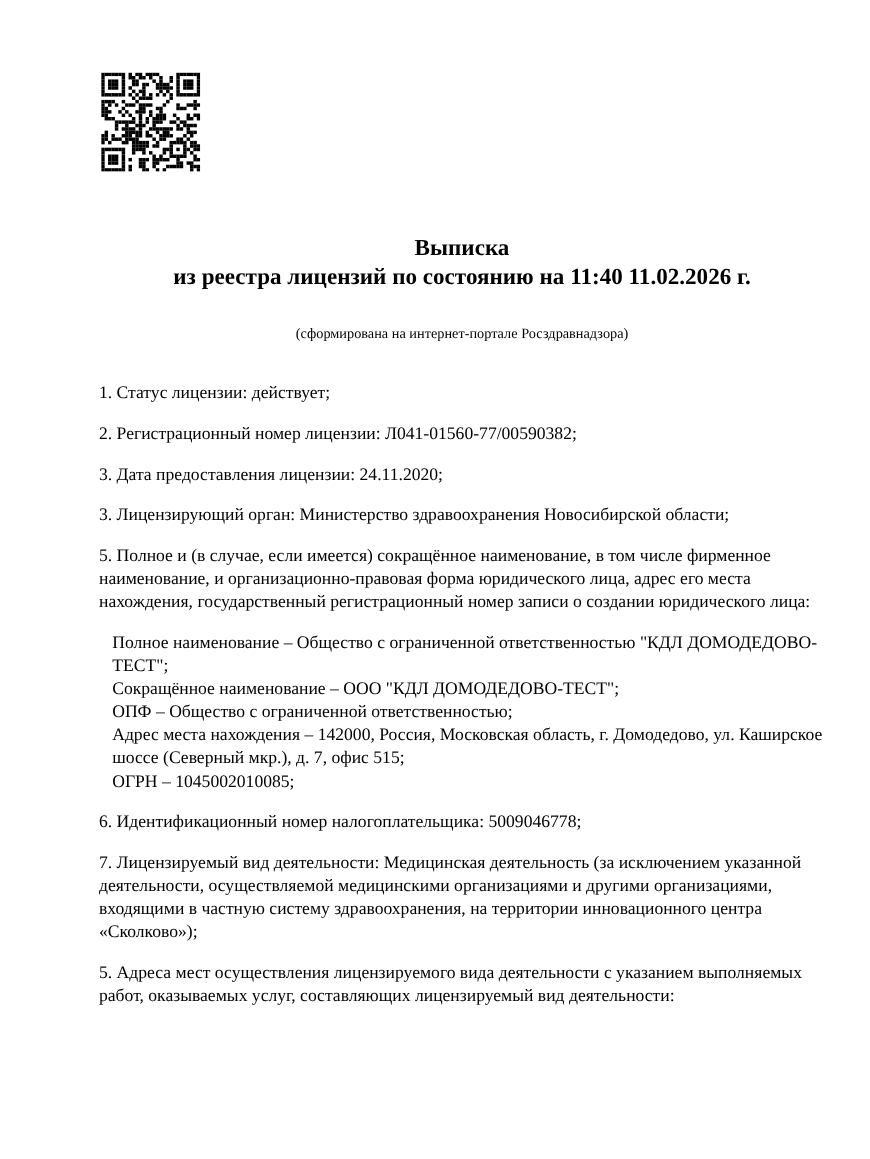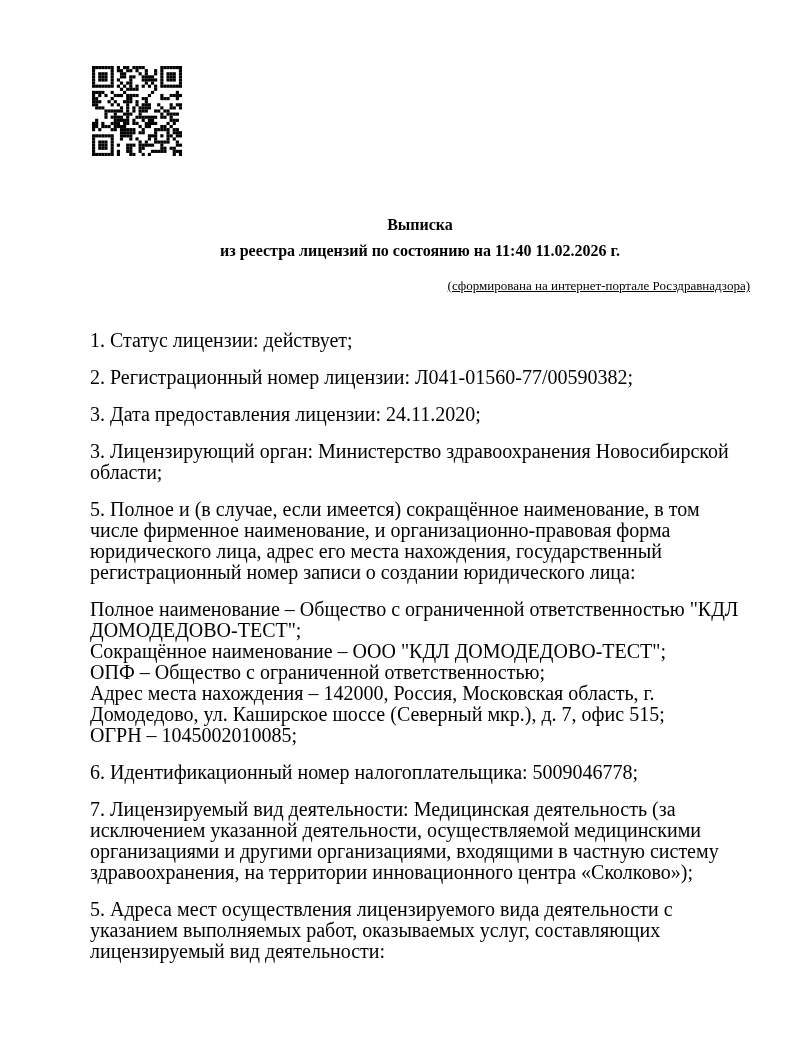--- a/index.html
+++ b/index.html
@@ -24,42 +24,41 @@
     margin: 66px 0 0 92px;
     width: 90px;
     height: 90px;
   }
   .qr svg { display: block; width: 90px; height: 90px; }
   .title-block {
     width: 660px;
     margin: 56px 0 0 90px;
     text-align: center;
     font-weight: bold;
-    font-size: 16px;
+    font-size: 21px;
     line-height: 26px;
   }
   .subtitle {
     width: 660px;
-    margin: 14px 0 0 90px;
-    text-align: right;
+    margin: 31px 0 0 90px;
+    text-align: center;
     font-size: 13px;
     line-height: 16px;
-    text-decoration: underline;
   }
   .content {
     width: 660px;
     margin: 36px 0 0 90px;
-    font-size: 20px;
+    font-size: 16px;
     line-height: 21px;
   }
   .para {
     margin: 0 0 16px 0;
   }
   .org-block {
-    margin: 0 0 16px 0;
+    margin: 0 0 16px 12px;
   }
   .org-line { display: block; }
 </style>
 </head>
 <body>
 
 <div class="page">
 
   <div class="qr">
     <svg id="qr-svg" viewBox="0 0 90 90" fill="#000000" xmlns="http://www.w3.org/2000/svg">

